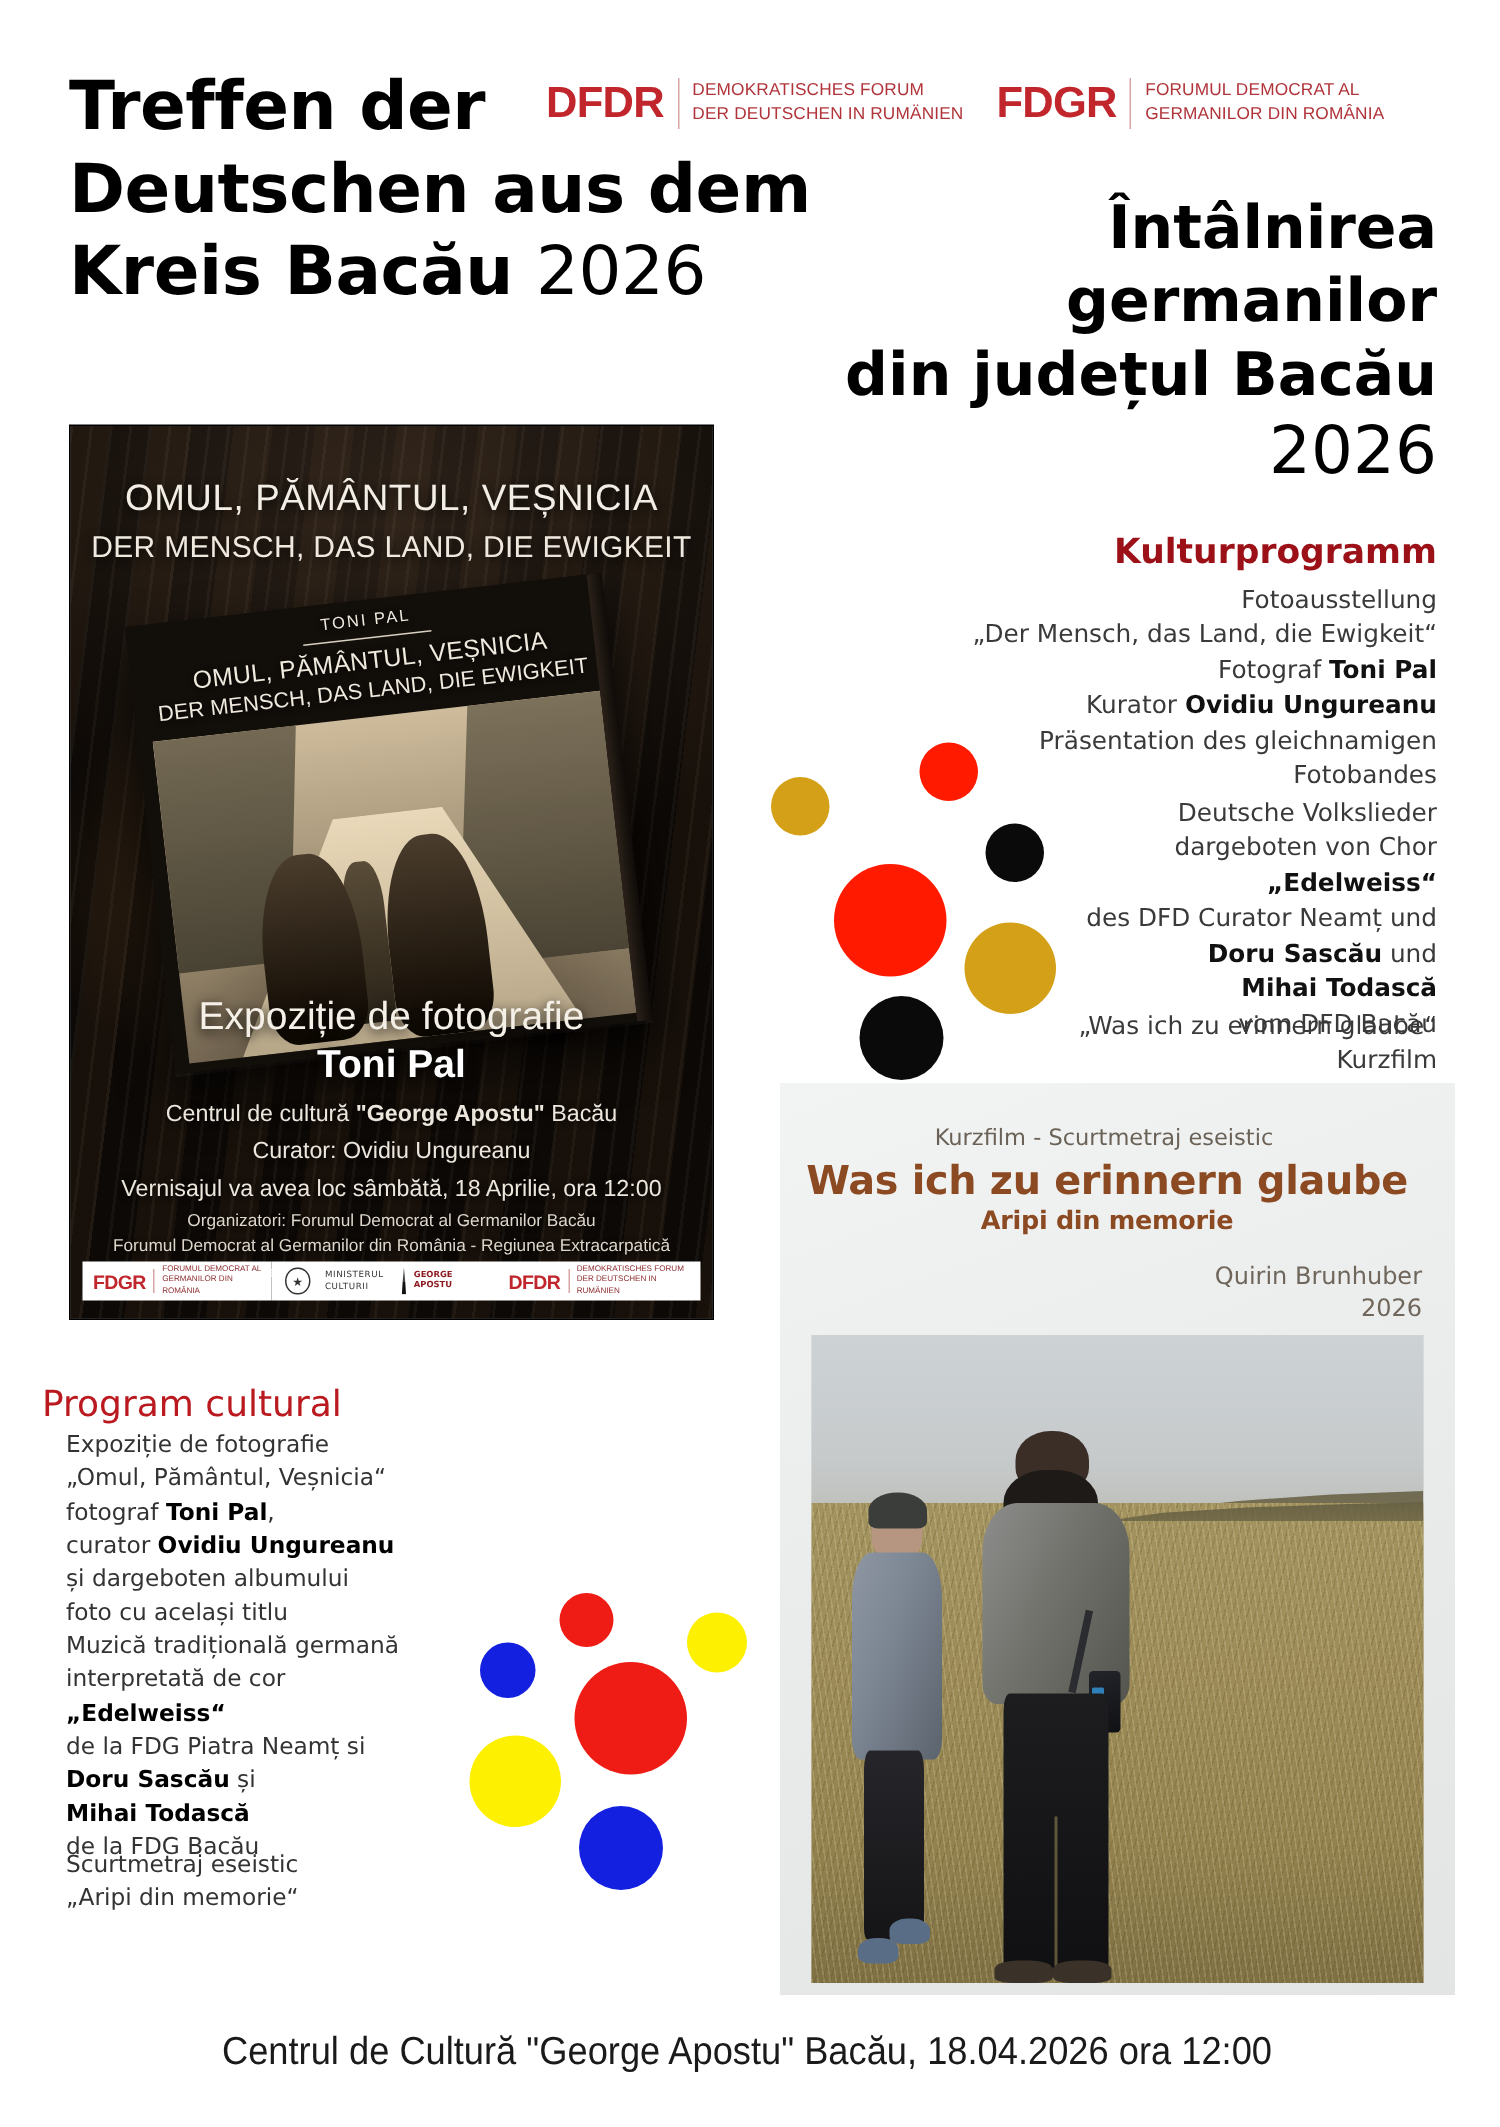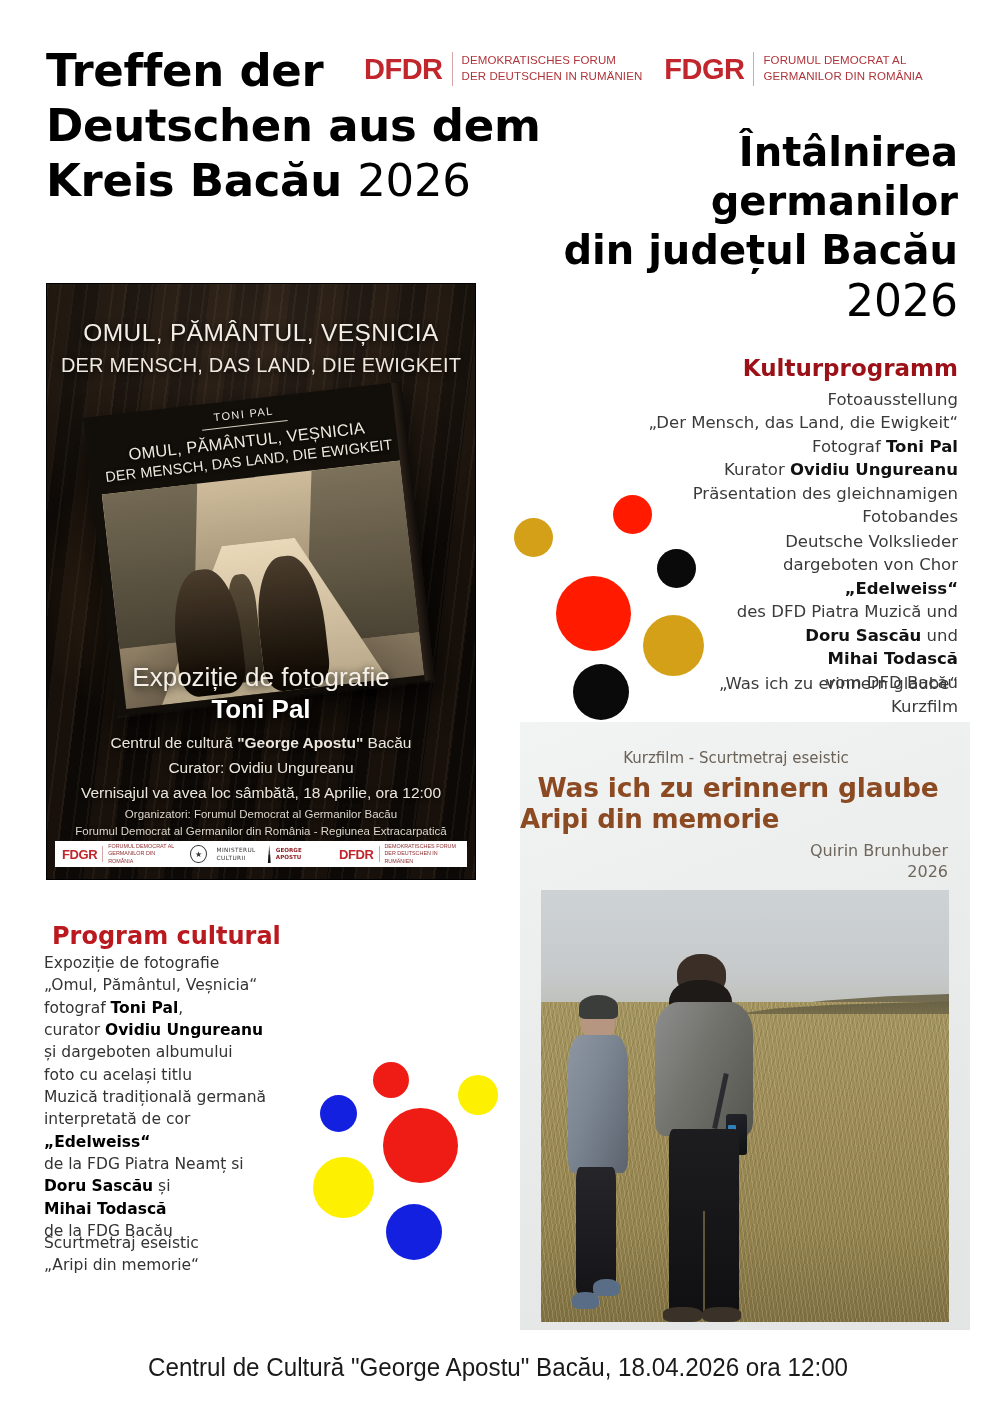--- a/index.html
+++ b/index.html
@@ -197,22 +197,22 @@
   }
   .mini-min{color:#333;font-size:5.8px;line-height:1.4;letter-spacing:.4px;}
   .apostu{display:flex;align-items:center;gap:3px;}
   .apostu-mark{width:8px;height:18px;background:
     linear-gradient(180deg,#444 0 55%, #111 55% 100%);
     clip-path:polygon(50% 0,62% 52%,70% 100%,30% 100%,38% 52%);}
   .apostu-txt{color:#8d1b1f;font-size:5.6px;font-weight:bold;line-height:1.2;}
 
   
   .prog-head{
-    position:absolute;left:52px;top:922px;
-    color:#ba1a1f;font-weight:bold;font-size:24px;
+    position:absolute;left:28px;top:922px;
+    color:#ba1a1f;font-weight:normal;font-size:24px;
   }
   .ro-block{
     position:absolute;left:44px;width:270px;
     color:#333;font-size:15.5px;line-height:1.44;
   }
   .ro-block.r1{top:952px;}
   .ro-block.r2{top:1086px;}
   .ro-block.r3{top:1232px;}
   .ro-block b{color:#000;}
 
@@ -228,22 +228,22 @@
   }
   .film-sub{
     position:absolute;left:0;right:18px;top:27px;text-align:center;
     color:#6b6257;font-size:15px;
   }
   .film-t1{
     position:absolute;left:0;right:14px;top:50px;text-align:center;
     color:#8c4a22;font-weight:bold;font-size:26.5px;letter-spacing:-0.2px;
   }
   .film-t2{
-    position:absolute;left:0;right:14px;top:82px;text-align:left;
-    color:#8c4a22;font-weight:bold;font-size:26px;letter-spacing:-0.2px;
+    position:absolute;left:0;right:14px;top:82px;text-align:center;
+    color:#8c4a22;font-weight:bold;font-size:17px;letter-spacing:-0.2px;
   }
   .film-author{
     position:absolute;right:22px;top:118px;text-align:right;
     color:#6f675c;font-size:16px;line-height:1.32;
   }
   .film-photo{
     position:absolute;left:21px;right:21px;top:168px;bottom:8px;
     overflow:hidden;
     background:linear-gradient(180deg,
        #cdd1d3 0%, #c9cdcf 18%, #c3c4c0 25%,
@@ -367,21 +367,21 @@
       <div>„Der Mensch, das Land, die Ewigkeit“</div>
       <div>Fotograf <b>Toni Pal</b></div>
       <div>Kurator <b>Ovidiu Ungureanu</b></div>
       <div>Präsentation des gleichnamigen</div>
       <div>Fotobandes</div>
     </div>
   <div class="de-block b2">
       <div>Deutsche Volkslieder</div>
       <div>dargeboten von Chor</div>
       <div><b>„Edelweiss“</b></div>
-      <div>des DFD Piatra Muzică und</div>
+      <div>des DFD Curator Neamț und</div>
       <div><b>Doru Sascău</b> und</div>
       <div><b>Mihai Todască</b></div>
       <div>vom DFD Bacău</div>
     </div>
   <div class="de-block b3">
       <div>„Was ich zu erinnern glaube“</div>
       <div>Kurzfilm</div>
       <div>von <b>Quirin Brunhuber</b></div>
     </div>
 

